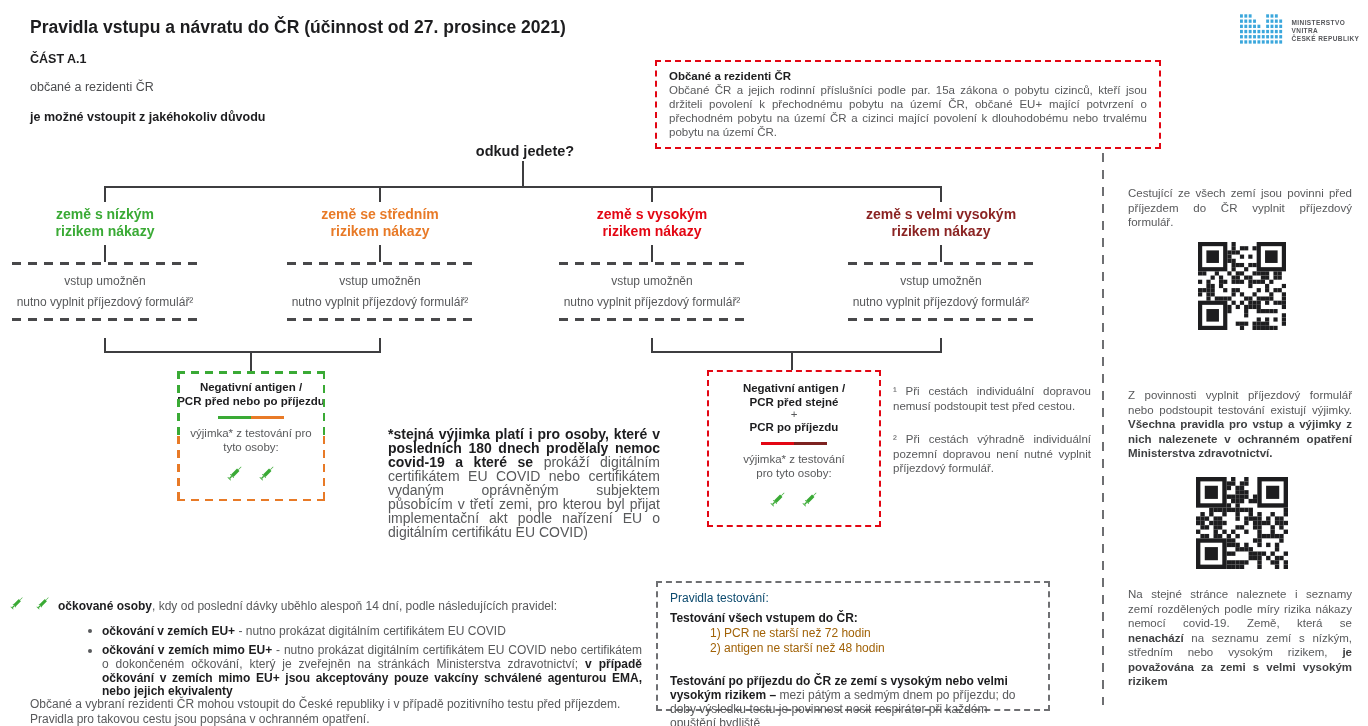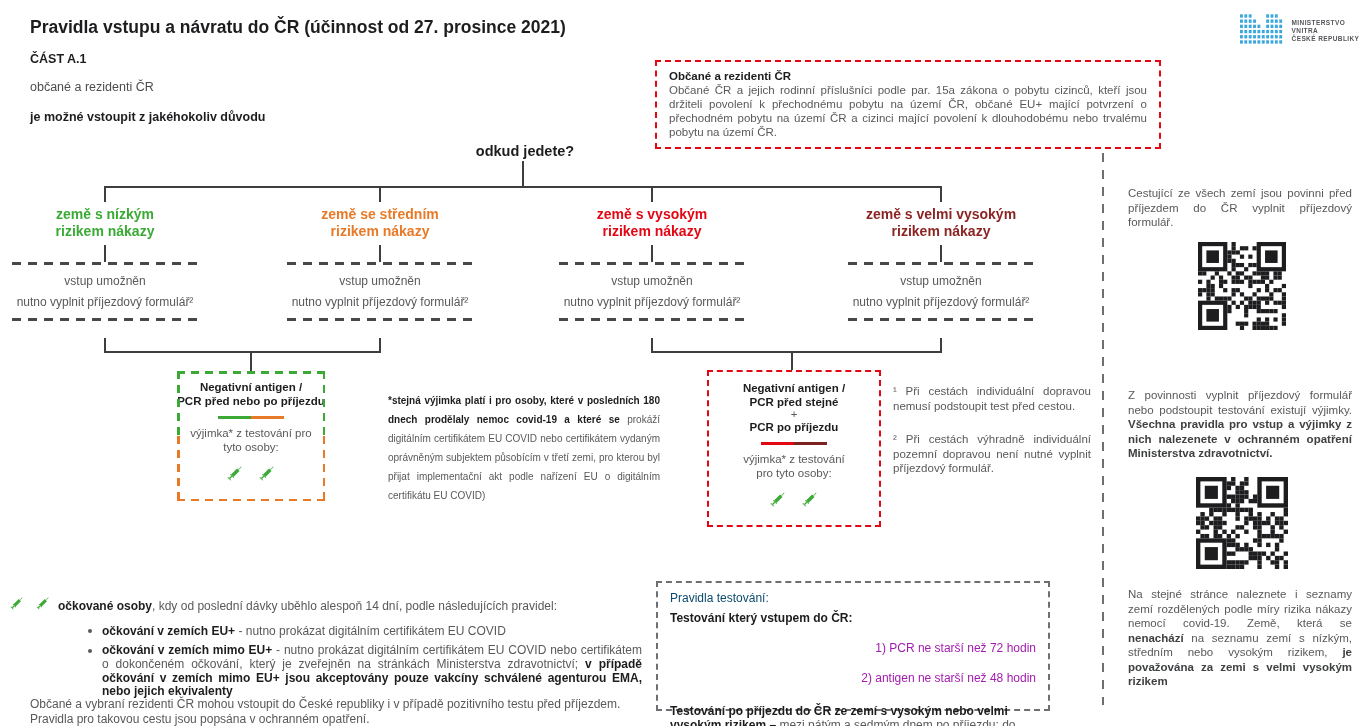--- a/index.html
+++ b/index.html
@@ -28,32 +28,32 @@
   .divider{width:66px;height:3px;margin:8px auto 7px auto;}
   .div-go{background:linear-gradient(90deg,#3aaa35 0 50%,#e87a27 50% 100%);}
   .div-rr{background:linear-gradient(90deg,#e30613 0 50%,#7d2220 50% 100%);}
   .edge-h{position:absolute;height:2.5px;left:0;right:0;}
   .edge-v{position:absolute;width:2.5px;}
   .eg-h{background:repeating-linear-gradient(90deg,#3aaa35 0 8px,transparent 8px 14px);}
   .eo-h{background:repeating-linear-gradient(90deg,#e87a27 0 8px,transparent 8px 14px);}
   .eg-v{background:repeating-linear-gradient(180deg,#3aaa35 0 8px,transparent 8px 14px);}
   .eo-v{background:repeating-linear-gradient(180deg,#e87a27 0 8px,transparent 8px 14px);}
   .rbox{width:170px;height:153px;text-align:center;border:2.5px dashed #e30613;}
-  .note{font-size:10px;line-height:19px;color:#58595b;text-align:justify;}
+  .note{font-size:14px;line-height:14px;color:#58595b;text-align:justify;margin-top:36px;}
   .note b{color:#1d1d1f;}
   .foot{font-size:11.5px;line-height:14.5px;color:#58595b;text-align:justify;}
   .sidetext{font-size:11.5px;line-height:14.5px;color:#58595b;text-align:justify;}
   .sidetext b{color:#3f4042;}
   .groups{font-size:12px;color:#58595b;}
   .groups b{color:#1d1d1f;}
   .bullet-dot{width:4px;height:4px;border-radius:50%;background:#58595b;margin-top:5px;}
   .testbox{border:2px dashed #6e6f72;padding:8px 12px;font-size:12px;line-height:14px;}
   .testbox .tb-title{color:#0c4a6e;font-weight:normal;}
   .testbox .tb-h{font-weight:bold;color:#1d1d1f;margin-top:6px;}
-  .testbox .tb-li{color:#a21caf;padding-left:40px;margin-top:16px;text-align:right;}
+  .testbox .tb-li{color:#a16207;padding-left:40px;margin-top:1px;}
   .testbox .tb-after{margin-top:19px;color:#58595b;}
   .testbox .tb-after b{color:#1d1d1f;}
   .syr-slot{width:30px;height:30px;display:flex;align-items:center;justify-content:center;}
   .syr{transform:rotate(-45deg) scale(0.62);transform-origin:center;}
   .syr-row{display:flex;justify-content:center;gap:2px;margin-top:4px;}
   .logo-wrap{display:flex;align-items:center;gap:7px;}
   .logo-text{font-size:6.5px;letter-spacing:0.4px;color:#55565a;line-height:8px;font-weight:bold;}
   .outro{font-size:12px;line-height:14.5px;color:#58595b;}
 </style>
 </head>
@@ -647,19 +647,19 @@
     </div>
   </div>
 
   <div class="abs outro" style="left:30px;top:697px;width:660px;">
     <div>Občané a vybraní rezidenti ČR mohou vstoupit do České republiky i v případě pozitivního testu před příjezdem.</div>
     <div>Pravidla pro takovou cestu jsou popsána v ochranném opatření.</div>
   </div>
 
   <div class="abs testbox" style="left:656px;top:581px;width:366px;height:110px;">
     <div class="tb-title">Pravidla testování:</div>
-    <div class="tb-h">Testování který vstupem do ČR:</div>
+    <div class="tb-h">Testování všech vstupem do ČR:</div>
     <div class="tb-li">1) PCR ne starší než 72 hodin</div>
     <div class="tb-li">2) antigen ne starší než 48 hodin</div>
     <div class="tb-after"><b>Testování po příjezdu do ČR ze zemí s vysokým nebo velmi vysokým rizikem –</b><span> mezi pátým a sedmým dnem po příjezdu; do doby výsledku testu je povinnost nosit respirátor při každém opuštění bydliště</span></div>
   </div>
 
 </div>
 
 </body></html>

